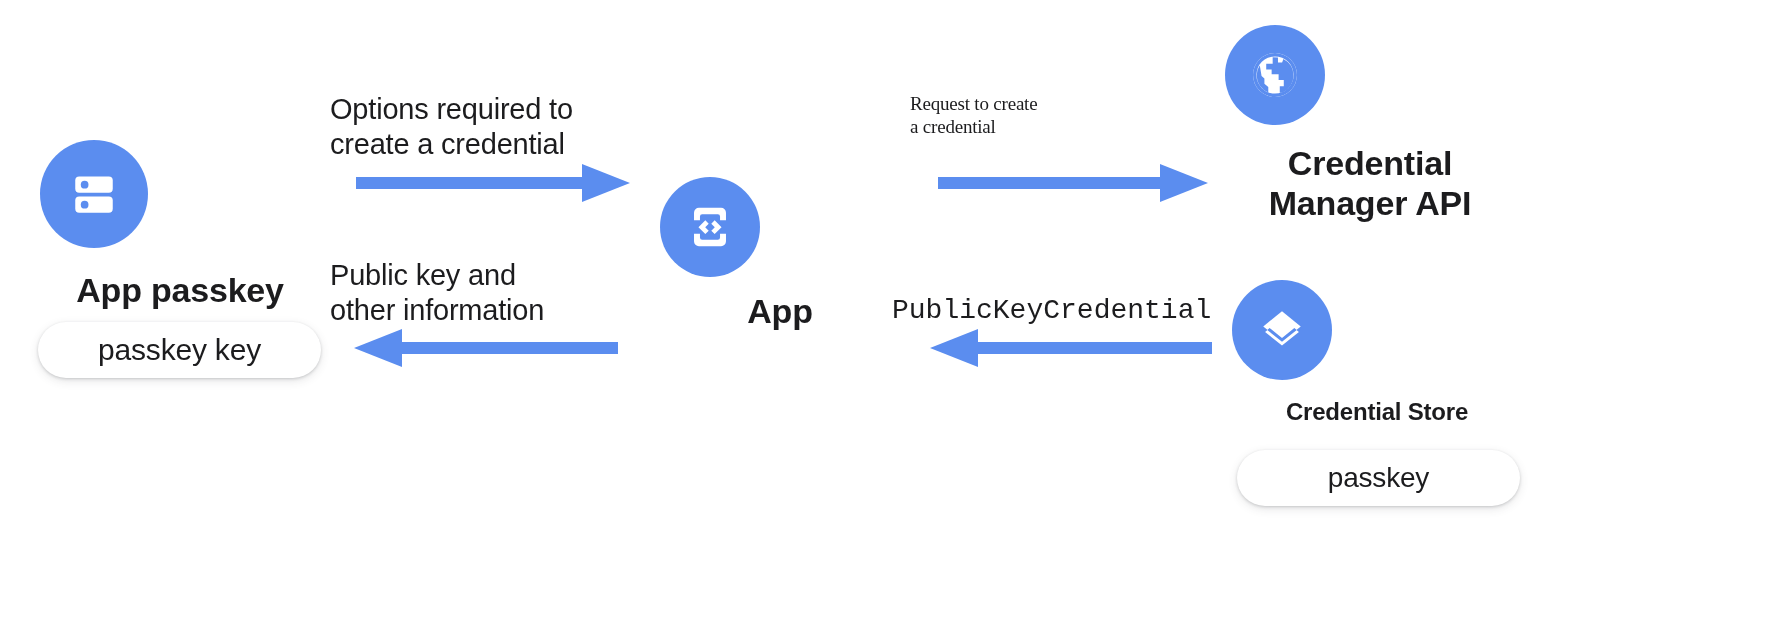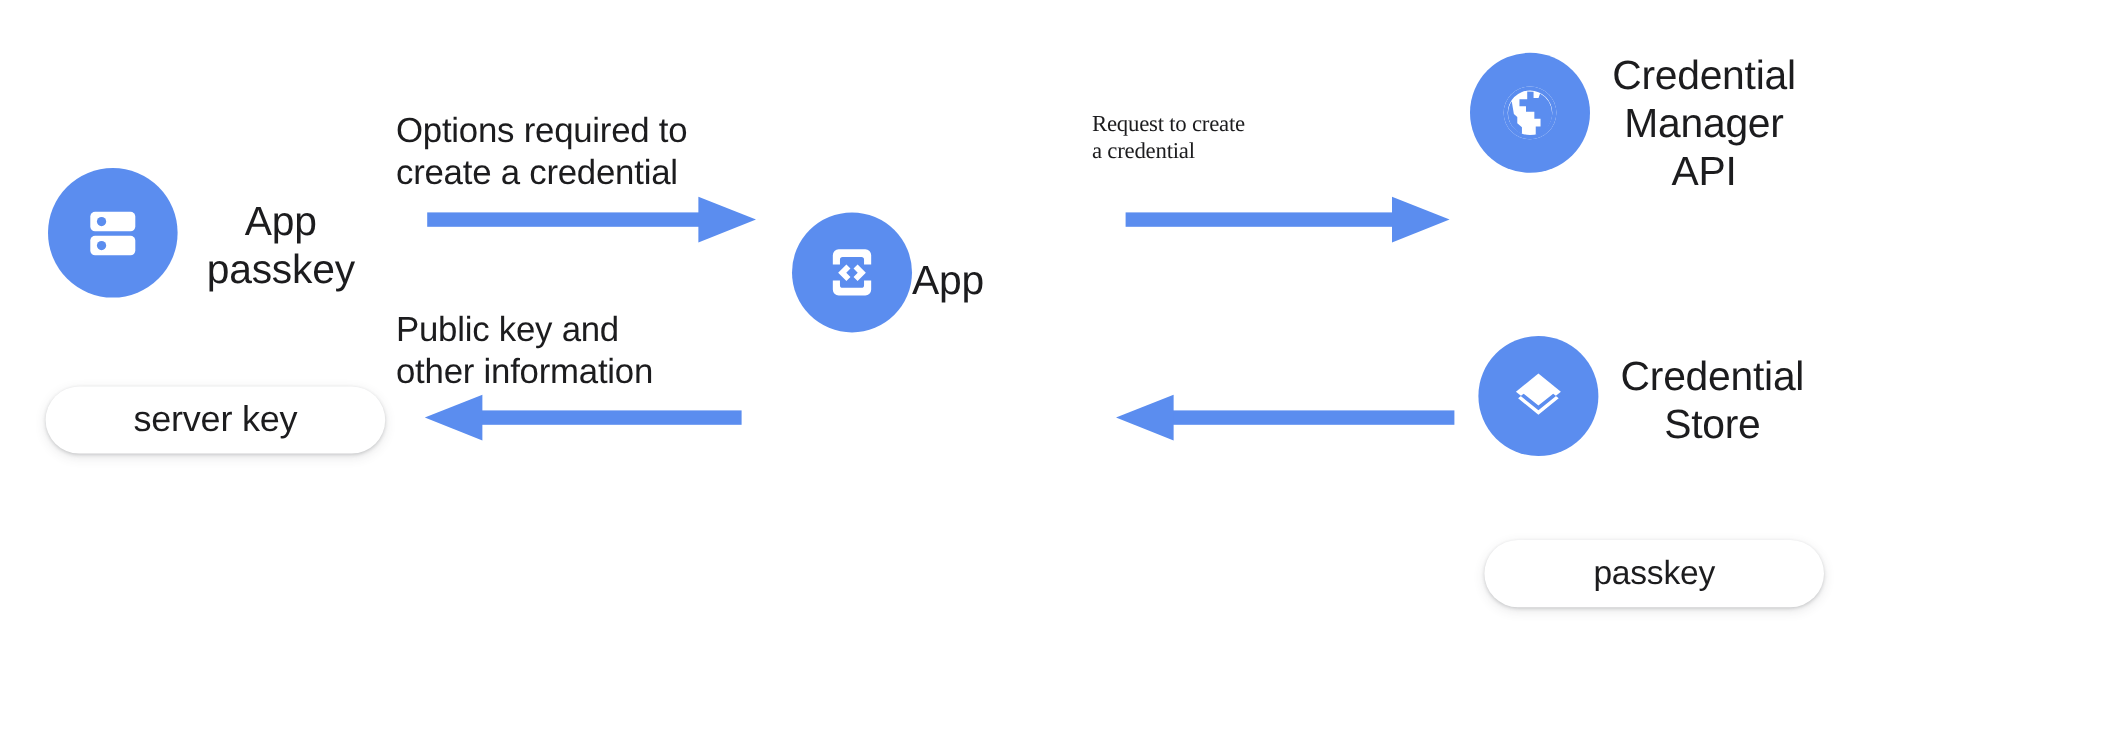--- a/index.html
+++ b/index.html
@@ -18,21 +18,22 @@
     width: 1770px;
     height: 622px;
     background: #ffffff;
     overflow: hidden;
   }
 
   
   .node {
     position: absolute;
     display: flex;
-    align-items: center;
+    flex-direction: column;
+    font-weight: bold;
   }
   .node-icon {
     border-radius: 50%;
     display: flex;
     align-items: center;
     justify-content: center;
     flex: none;
   }
   .node-label {
     color: #1c1c1e;
@@ -82,21 +83,21 @@
   #node-app             { left: 660px;  top: 177px;  width: 240px; }
   #node-app .node-icon             { width: 100px; height: 100px; }
   #node-app .node-label            { font-size: 34px; margin-top: 14px; }
 
   #node-credential-manager-api { left: 1225px; top: 25px;  width: 290px; }
   #node-credential-manager-api .node-icon  { width: 100px; height: 100px; }
   #node-credential-manager-api .node-label { font-size: 34px; margin-top: 18px; }
 
   #node-credential-store { left: 1232px; top: 280px; width: 290px; }
   #node-credential-store .node-icon  { width: 100px; height: 100px; }
-  #node-credential-store .node-label { font-size: 34px; margin-top: 8px; }
+  #node-credential-store .node-label { font-size: 24px; margin-top: 18px; }
 
   #chip-public-key { left: 38px;   top: 322px;  width: 283px; height: 56px; font-size: 30px; }
   #chip-passkey    { left: 1237px; top: 450px;  width: 283px; height: 56px; font-size: 28px; }
 
   #arrow-options   { left: 356px;  top: 160px;  width: 274px; }
   #caption-options { left: 330px;  top: 92px;   width: 330px; font-size: 29px; }
 
   #arrow-public-key   { left: 354px; top: 325px; width: 264px; }
   #caption-public-key { left: 330px; top: 258px; width: 310px; font-size: 29px; }
 
@@ -117,21 +118,21 @@
         <rect x="9" y="10" width="30" height="13" rx="3.2" fill="#ffffff"></rect>
         <circle cx="16.5" cy="16.5" r="3.1" fill="#5b8def"></circle>
         <rect x="9" y="26" width="30" height="13" rx="3.2" fill="#ffffff"></rect>
         <circle cx="16.5" cy="32.5" r="3.1" fill="#5b8def"></circle>
       </svg>
     </div>
     <div class="node-label">App passkey</div>
   </div>
 
   <div class="chip" id="chip-public-key">
-    <span>server key</span>
+    <span>passkey key</span>
   </div>
 
   <div class="node" id="node-app">
     <div class="node-icon" style="background:#5b8def;">
       <svg width="56" height="56" viewBox="0 0 48 48" aria-hidden="true">
 
         <path d="M14.5 7.5 h19 a4.2 4.2 0 0 1 4.2 4.2 v6.6 h-5.1 v-3.4 a1.9 1.9 0 0 0 -1.9 -1.9 h-13.4
                  a1.9 1.9 0 0 0 -1.9 1.9 v3.4 h-5.1 v-6.6 a4.2 4.2 0 0 1 4.2 -4.2 z" fill="#ffffff"></path>
         <path d="M10.3 29.7 h5.1 v3.4 a1.9 1.9 0 0 0 1.9 1.9 h13.4 a1.9 1.9 0 0 0 1.9 -1.9 v-3.4 h5.1
                  v6.6 a4.2 4.2 0 0 1 -4.2 4.2 h-19 a4.2 4.2 0 0 1 -4.2 -4.2 z" fill="#ffffff"></path>
@@ -197,20 +198,21 @@
 
   <div class="arrow-caption" id="caption-request">Request to create
 a credential</div>
   <div class="arrow" id="arrow-request">
     <svg width="270" height="46" viewBox="0 0 270 46">
       <rect x="0" y="17" width="228" height="12" fill="#5b8def"></rect>
       <path d="M222 4 L270 23 L222 42 Z" fill="#5b8def"></path>
     </svg>
   </div>
 
+  <div class="arrow-caption mono" id="caption-pkc">PublicKeyCredential</div>
   <div class="arrow" id="arrow-pkc">
     <svg width="282" height="46" viewBox="0 0 282 46">
       <rect x="42" y="17" width="240" height="12" fill="#5b8def"></rect>
       <path d="M48 4 L0 23 L48 42 Z" fill="#5b8def"></path>
     </svg>
   </div>
 
 </div>
 
 </body></html>

